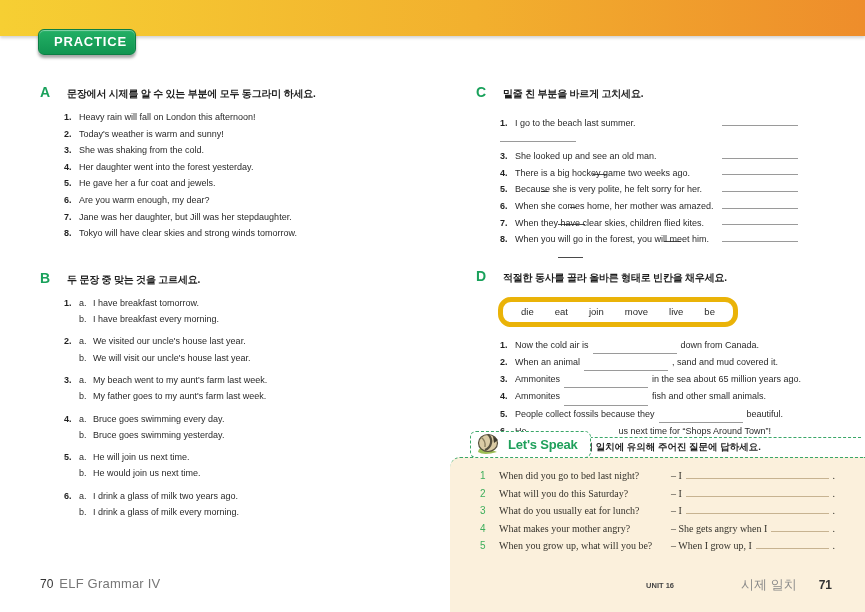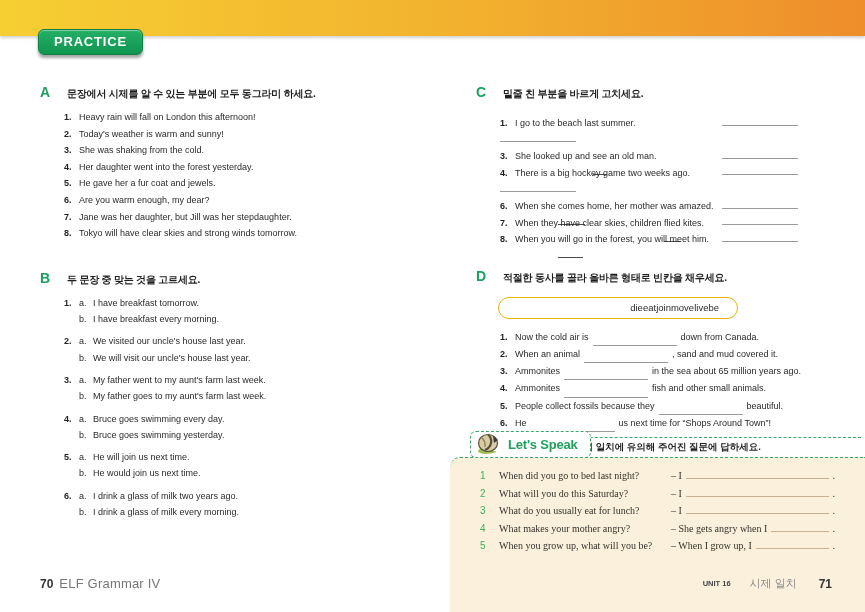--- a/index.html
+++ b/index.html
@@ -7,21 +7,21 @@
   .page { position:relative; width:865px; height:612px; background:#fff; overflow:hidden; }
 
   
   .topbar { position:absolute; left:0; top:0; right:0; height:36px;
     background:linear-gradient(to right,#F6CF33,#F2B02E 55%,#EE8D2B);
     box-shadow:0 2px 3px rgba(0,0,0,0.18); }
   .practice-btn { position:absolute; left:38px; top:29px; z-index:5;
     background:linear-gradient(#23b065,#119551);
     border:1px solid #0c7e44; border-radius:6px;
     color:#fff; font-weight:bold; font-size:13px; letter-spacing:0.8px;
-    padding:4px 15px 5px 15px;
+    padding:4px 8px 5px 15px;
     box-shadow:0 3px 3px rgba(0,0,0,0.35), inset 0 1px 1px rgba(255,255,255,0.45); }
 
   
   .col { position:absolute; top:84px; }
   .col-left  { left:40px;  width:402px; }
   .col-right { left:476px; width:386px; }
 
   .section-header { display:flex; align-items:baseline; }
   .sec-letter { color:#19A15B; font-weight:bold; font-size:14px; width:27px; flex:0 0 27px; }
   .sec-instr  { font-size:10px; font-weight:bold; color:#1f1f1f; letter-spacing:-0.2px; }
@@ -43,22 +43,22 @@
   
   .c-list { margin:11px 0 0 24px; width:298px; }
   .c-list li { display:flex; justify-content:space-between; align-items:baseline; height:16.6px; }
   .c-sentence { display:inline; }
   .c-sentence .txt { white-space:pre-wrap; }
   .u { border-bottom:1px solid #4a4a4a; padding-bottom:13px; }
   .c-blank { flex:0 0 76px; width:76px; border-bottom:1px solid #9a9a9a; height:9px; align-self:flex-end; margin-bottom:3px; }
 
   
   .sec-d { margin-top:23px; }
-  .wordbank { margin:12px 0 0 22px; width:240px; border:1px solid #eab308; border-radius:13px;
-    display:flex; justify-content:flex-end; padding:4px 18px 5px 18px; }
+  .wordbank { margin:12px 0 0 22px; width:240px; border:5px solid #eab308; border-radius:13px;
+    display:flex; justify-content:space-between; padding:4px 18px 5px 18px; }
   .wordbank span { font-size:9.5px; color:#2a2a2a; }
   .d-list { margin:13px 0 0 24px; }
   .d-list li { display:flex; align-items:baseline; height:17.2px; }
   .d-blank { display:inline-block; width:84px; border-bottom:1px solid #9a9a9a; height:8px; margin:0 4px; align-self:flex-end; margin-bottom:3px; }
 
   
   .peach { position:absolute; left:450px; top:457px; right:0; bottom:0;
     background:#FBF0DC; border-top:1.5px dashed #3AA768; border-top-left-radius:10px; }
   .ls-label { position:absolute; left:470px; top:431px; z-index:4;
     background:#fff; border:1.5px dashed #3AA768; border-radius:6px;
@@ -73,25 +73,25 @@
   .q-row { display:flex; align-items:baseline; height:17.5px;
     font-family:"Liberation Serif", serif; color:#34322b; }
   .q-num { flex:0 0 19px; font-family:"Liberation Sans", sans-serif; font-size:10px; color:#3FAE5C; }
   .q-text { flex:0 0 172px; font-size:10px; white-space:nowrap; }
   .q-ans { flex:1; display:flex; align-items:baseline; font-size:10px; }
   .ans-pre { white-space:nowrap; }
   .ans-line { flex:1; border-bottom:1px solid #C7B391; height:9px; margin:0 4px; align-self:flex-end; margin-bottom:2px; }
 
   
   .footer-left { position:absolute; left:40px; top:576px; display:flex; align-items:baseline; gap:6px; }
-  .footer-left .pg { font-size:12px; font-weight:bold; color:#333; }
+  .footer-left .pg { font-size:12px; font-weight:normal; color:#333; }
   .footer-left .bk { font-size:13px; color:#777; letter-spacing:0.2px; }
   .footer-right { position:absolute; right:33px; top:576px; display:flex; align-items:center; gap:19px; }
   .footer-right .un { font-size:7.5px; font-weight:bold; color:#444; }
-  .footer-right .ut { font-size:11px; color:#8a8a8a; }
+  .footer-right .ut { font-size:13px; color:#8a8a8a;margin-left:48px; }
   .footer-right .pg { font-size:12px; font-weight:bold; color:#333; margin-left:3px; }
 </style>
 </head>
 <body>
 
 <div class="page">
 
   <div class="topbar"></div>
   <div class="practice-btn">PRACTICE</div>
 
@@ -165,21 +165,21 @@
           <div class="b-line">
               <span class="num"></span>
               <span class="opt">b.</span>
               <span class="txt">We will visit our uncle's house last year.</span>
             </div>
         </li>
         <li class="b-group">
           <div class="b-line">
               <span class="num">3.</span>
               <span class="opt">a.</span>
-              <span class="txt">My father went to my aunt's farm last week.</span>
+              <span class="txt">My beach went to my aunt's farm last week.</span>
             </div>
           <div class="b-line">
               <span class="num"></span>
               <span class="opt">b.</span>
               <span class="txt">My father goes to my aunt's farm last week.</span>
             </div>
         </li>
         <li class="b-group">
           <div class="b-line">
               <span class="num">4.</span>
@@ -237,20 +237,21 @@
           </li>
         <li>
             <span class="c-sentence"><span class="num">3.</span><span class="txt">She looked up and </span><span class="txt u">see</span><span class="txt"> an old man.</span></span>
             <span class="c-blank"></span>
           </li>
         <li>
             <span class="c-sentence"><span class="num">4.</span><span class="txt">There </span><span class="txt u">is</span><span class="txt"> a big hockey game two weeks ago.</span></span>
             <span class="c-blank"></span>
           </li>
         <li>
+            <span class="c-sentence"><span class="num">5.</span><span class="txt">Because she </span><span class="txt u">is</span><span class="txt"> very polite, he felt sorry for her.</span></span>
             <span class="c-blank"></span>
           </li>
         <li>
             <span class="c-sentence"><span class="num">6.</span><span class="txt">When she </span><span class="txt u">comes</span><span class="txt"> home, her mother was amazed.</span></span>
             <span class="c-blank"></span>
           </li>
         <li>
             <span class="c-sentence"><span class="num">7.</span><span class="txt">When they have clear skies, children </span><span class="txt u">flied</span><span class="txt"> kites.</span></span>
             <span class="c-blank"></span>
           </li>

